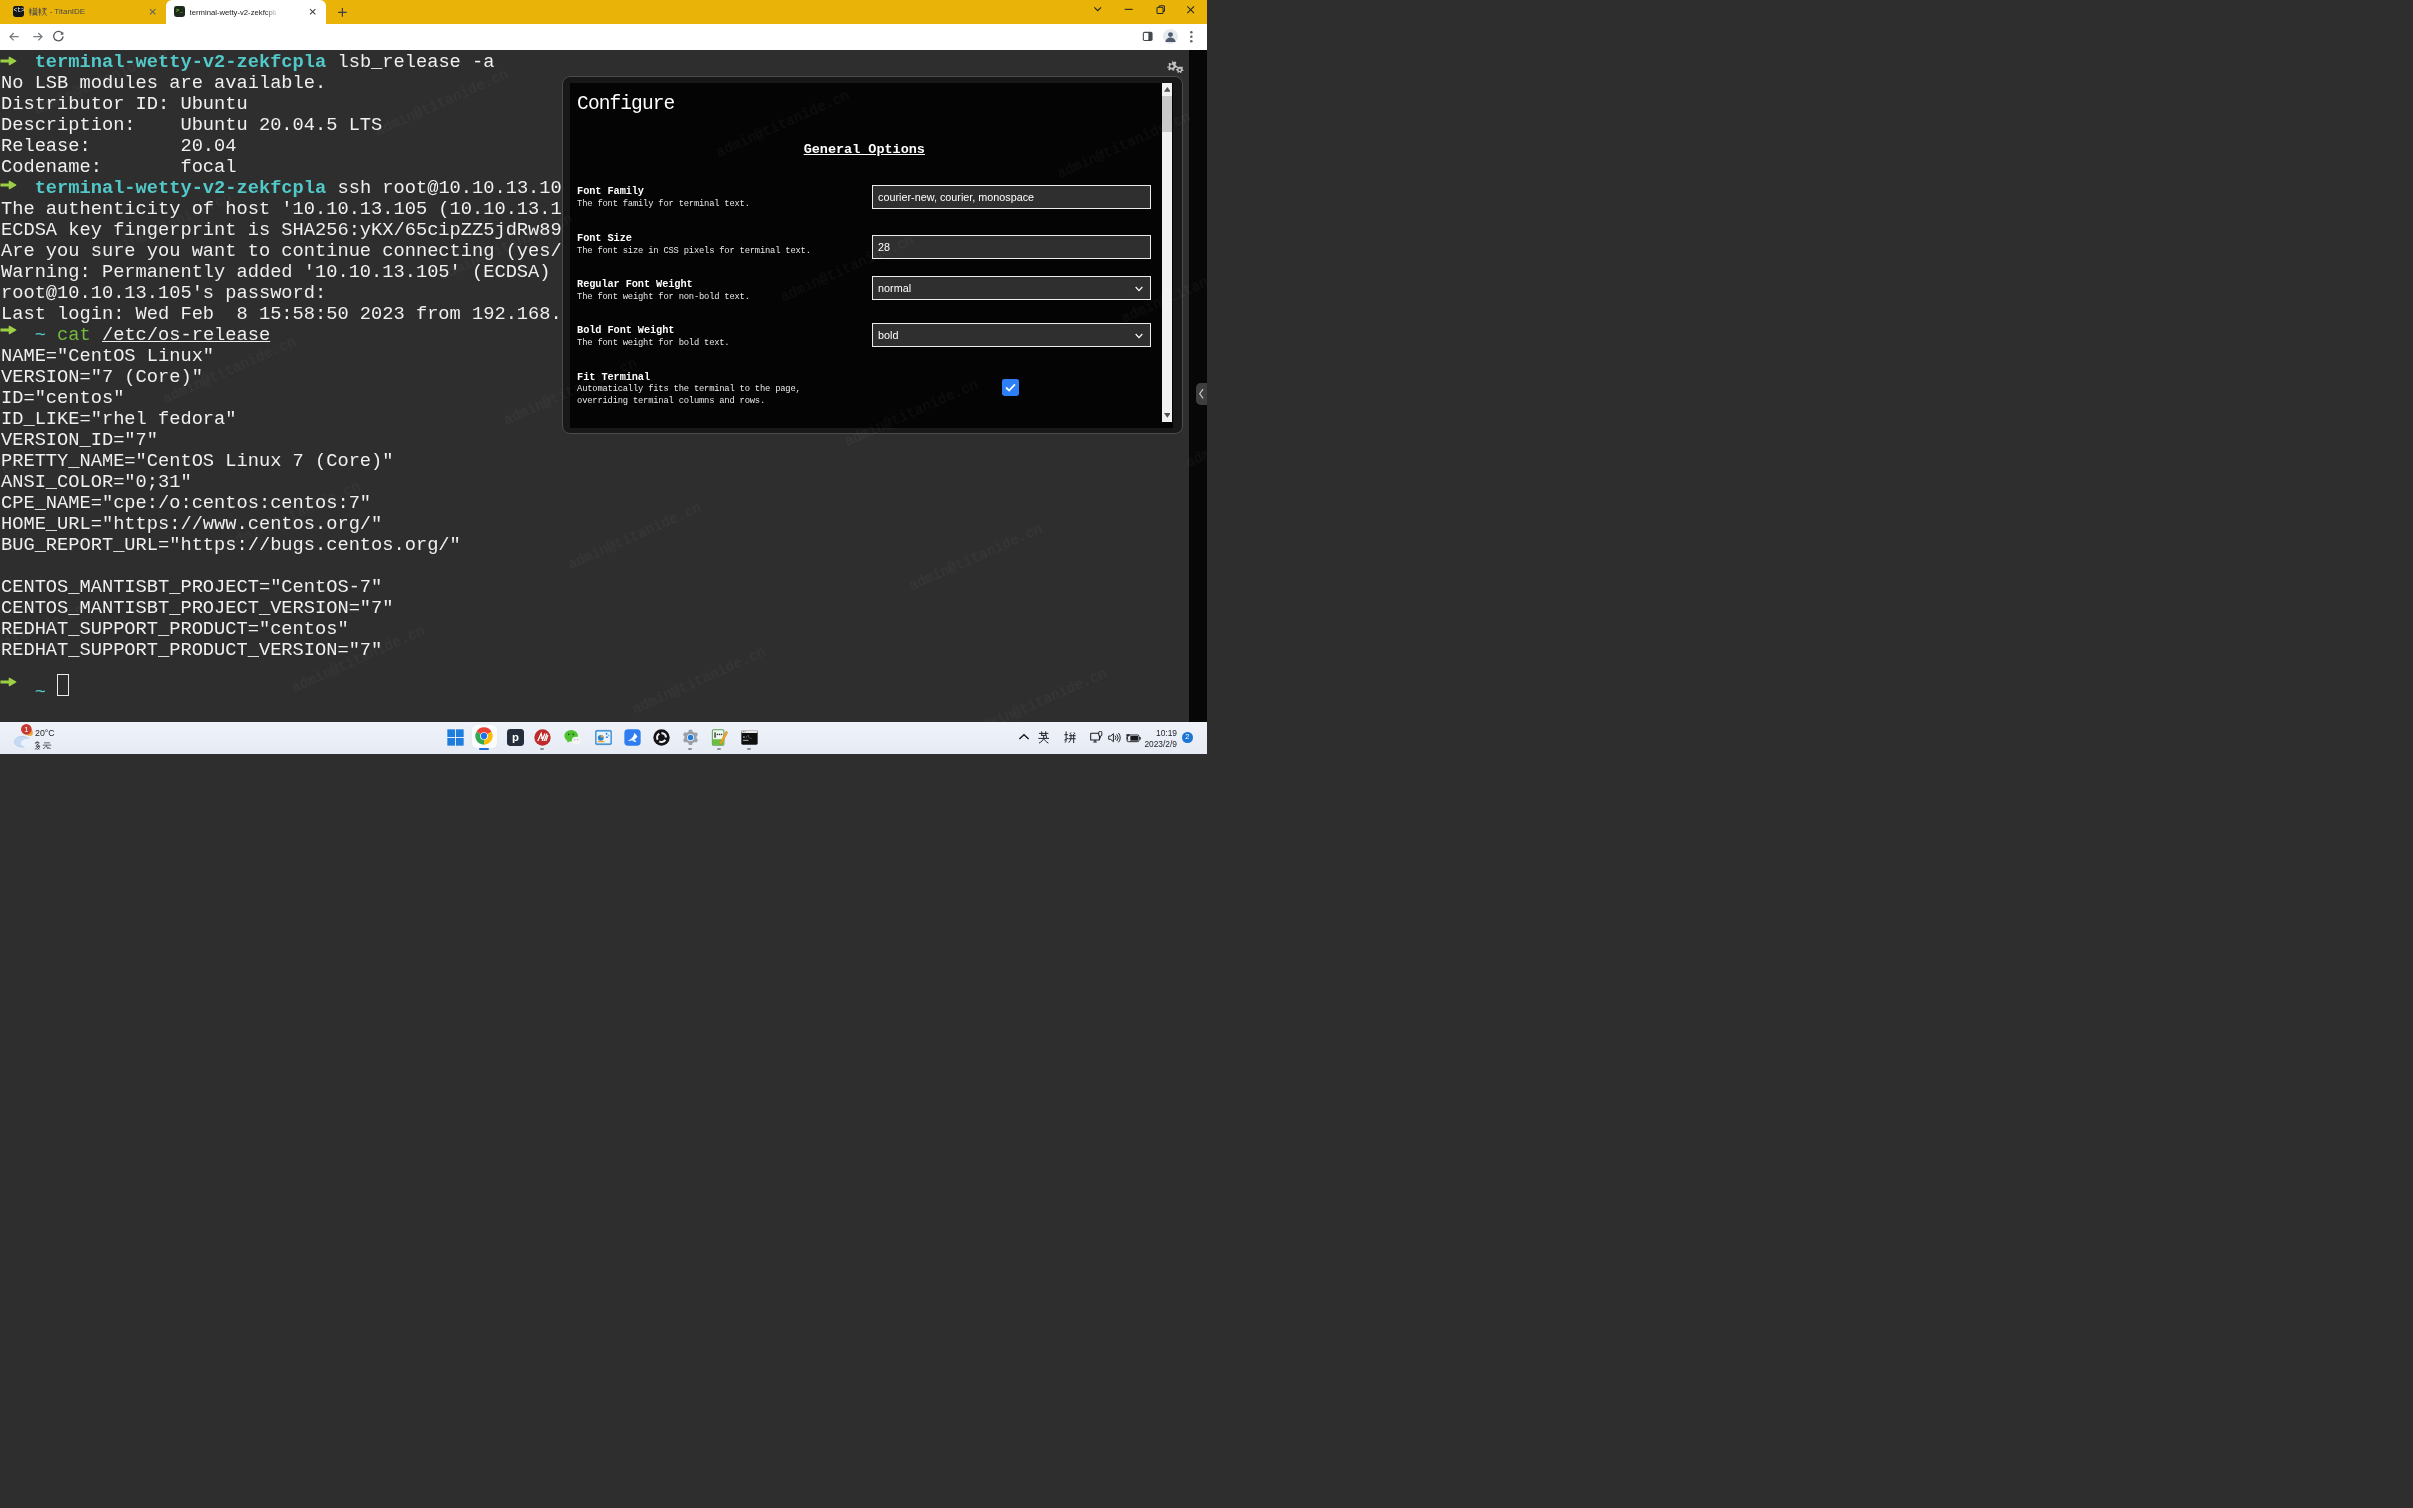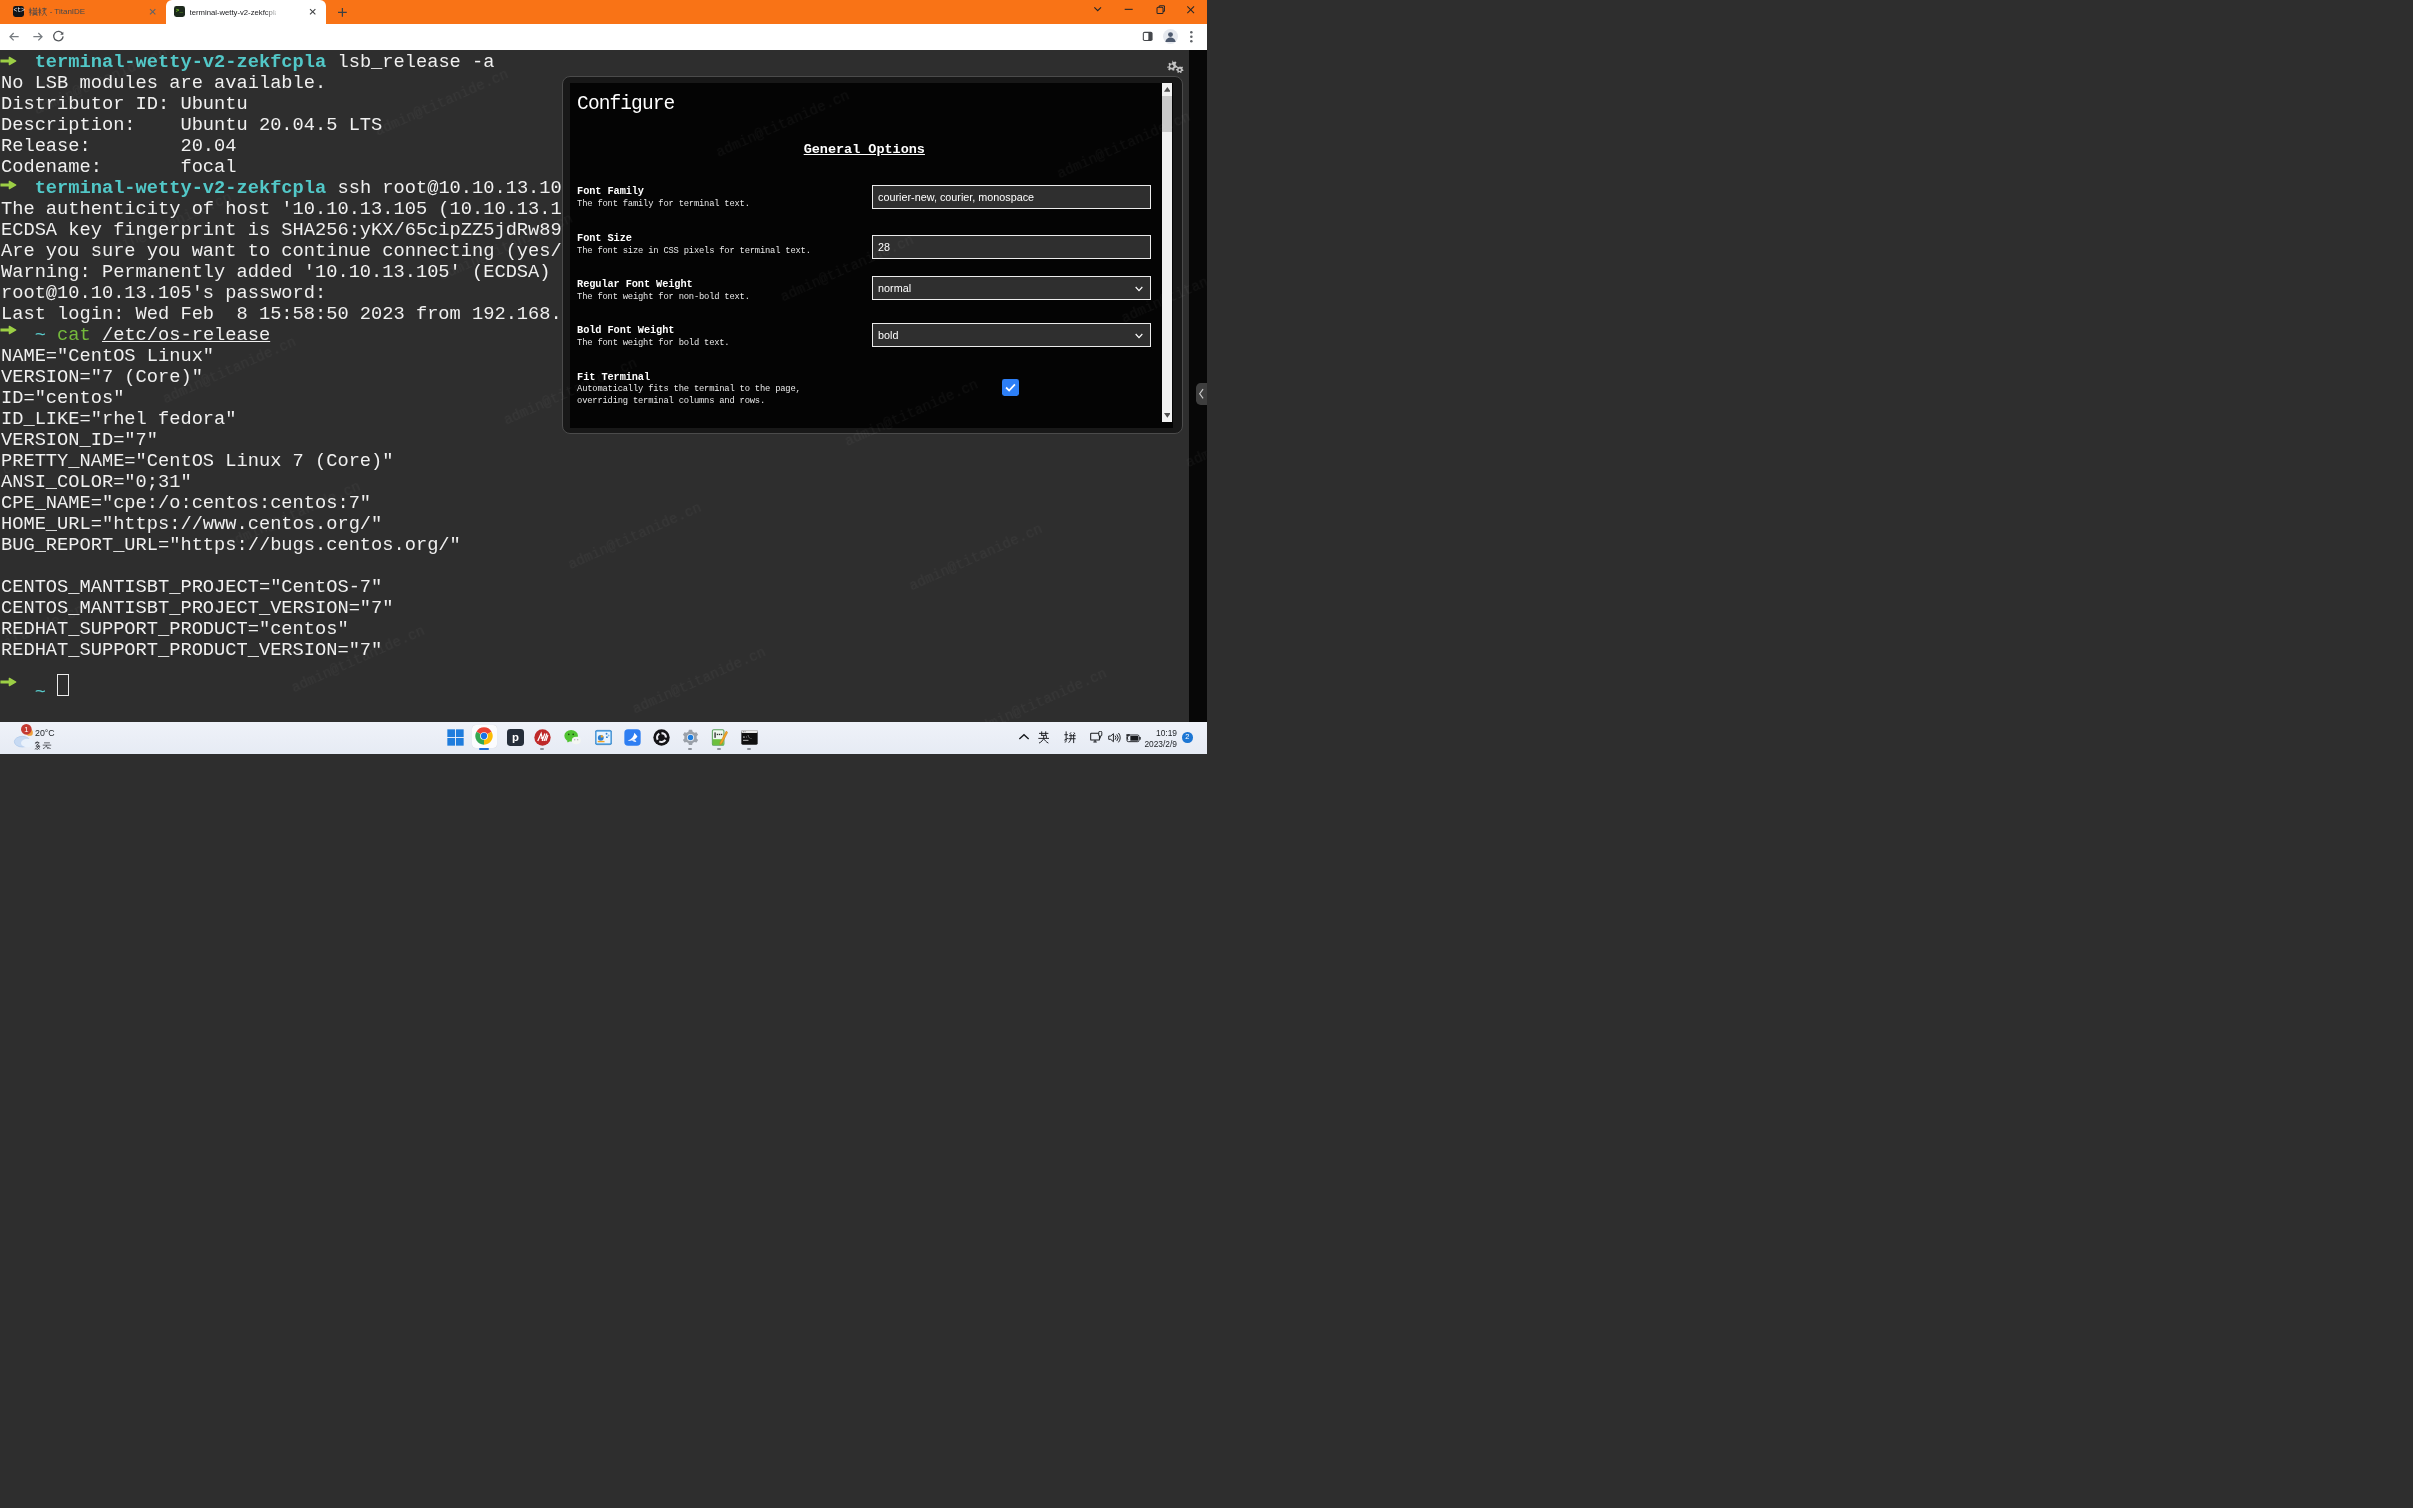--- a/index.html
+++ b/index.html
@@ -2,21 +2,21 @@
 <html style="font-size:10.8px"><head>
 <meta charset="utf-8">
 <style>
   * { margin:0; padding:0; box-sizing:border-box; }
   html,body { width:1207px; height:754px; overflow:hidden; background:#2e2e2e;
     font-family:"Liberation Sans", sans-serif; }
   .abs { position:absolute; }
   #stage { position:relative; width:1207px; height:754px; }
 
   
-  #tabstrip { position:absolute; left:0; top:0; width:1207px; height:23.6px; background:#f97316; }
+  #tabstrip { position:absolute; left:0; top:0; width:1207px; height:23.6px; background:#eab308; }
   #tab1 { position:absolute; left:5.4px; top:3.4px; width:160px; height:20px; }
   #tab1 .fav { position:absolute; left:8px; top:3px; width:10.8px; height:10.8px; background:#111418; border-radius:2.4px; color:#eaf2fb; font-family:"Liberation Mono",monospace; font-size:6.4px; line-height:10.8px; text-align:center; }
   #tab1 .title { position:absolute; left:23px; top:3.4px; width:108px; height:10.8px; font-size:8px; color:#45484d; white-space:nowrap; overflow:hidden; }
   #tab2 { position:absolute; left:166px; top:0px; width:160px; height:23.6px; background:#ffffff; border-radius:6px 6px 0 0; }
   #tab2 .fav { position:absolute; left:8px; top:6.4px; width:10.8px; height:10.8px; background:#1d2a1d; border-radius:2.4px; color:#7ed321; font-family:"Liberation Mono",monospace; font-weight:bold; font-size:6px; line-height:10px; text-align:center; }
   #tab2 .title { position:absolute; left:23.6px; top:7.7px; width:86px; height:10px; font-size:7.7px; color:#202124; white-space:nowrap; overflow:hidden; }
   #tab2 .fade { position:absolute; left:99px; top:7.4px; width:15px; height:10.8px; background:linear-gradient(90deg, rgba(255,255,255,0), #fff); }
   .tabx { position:absolute; width:9.4px; height:9.4px; }
   .tabx svg { display:block; }
 

